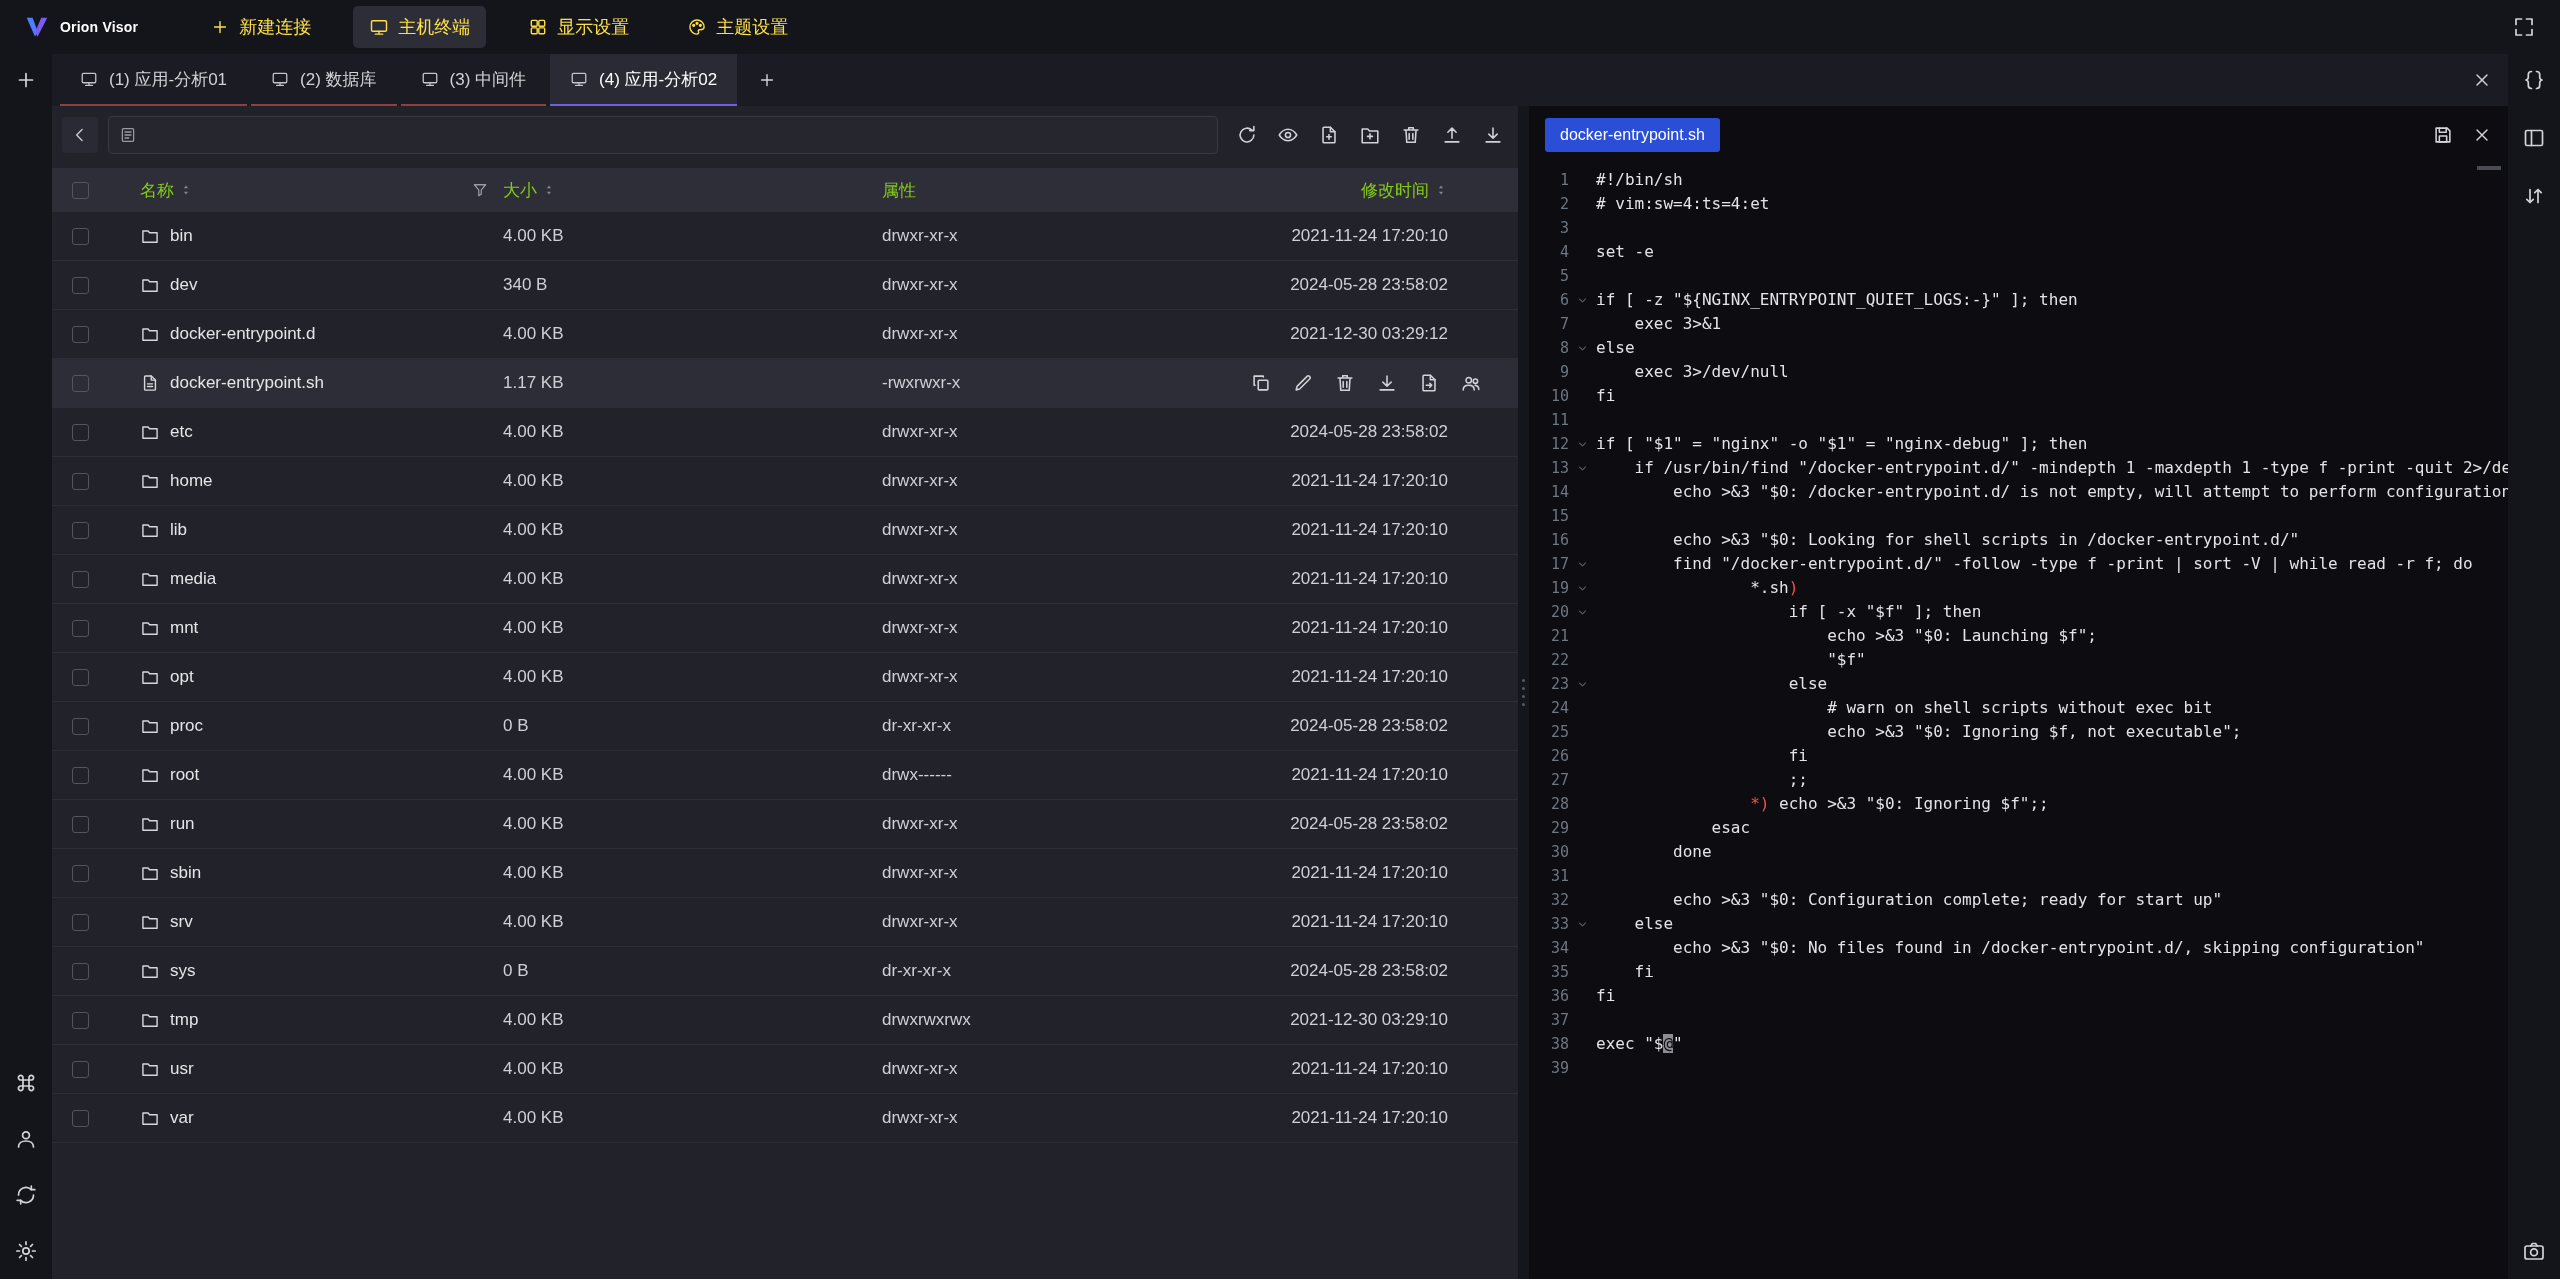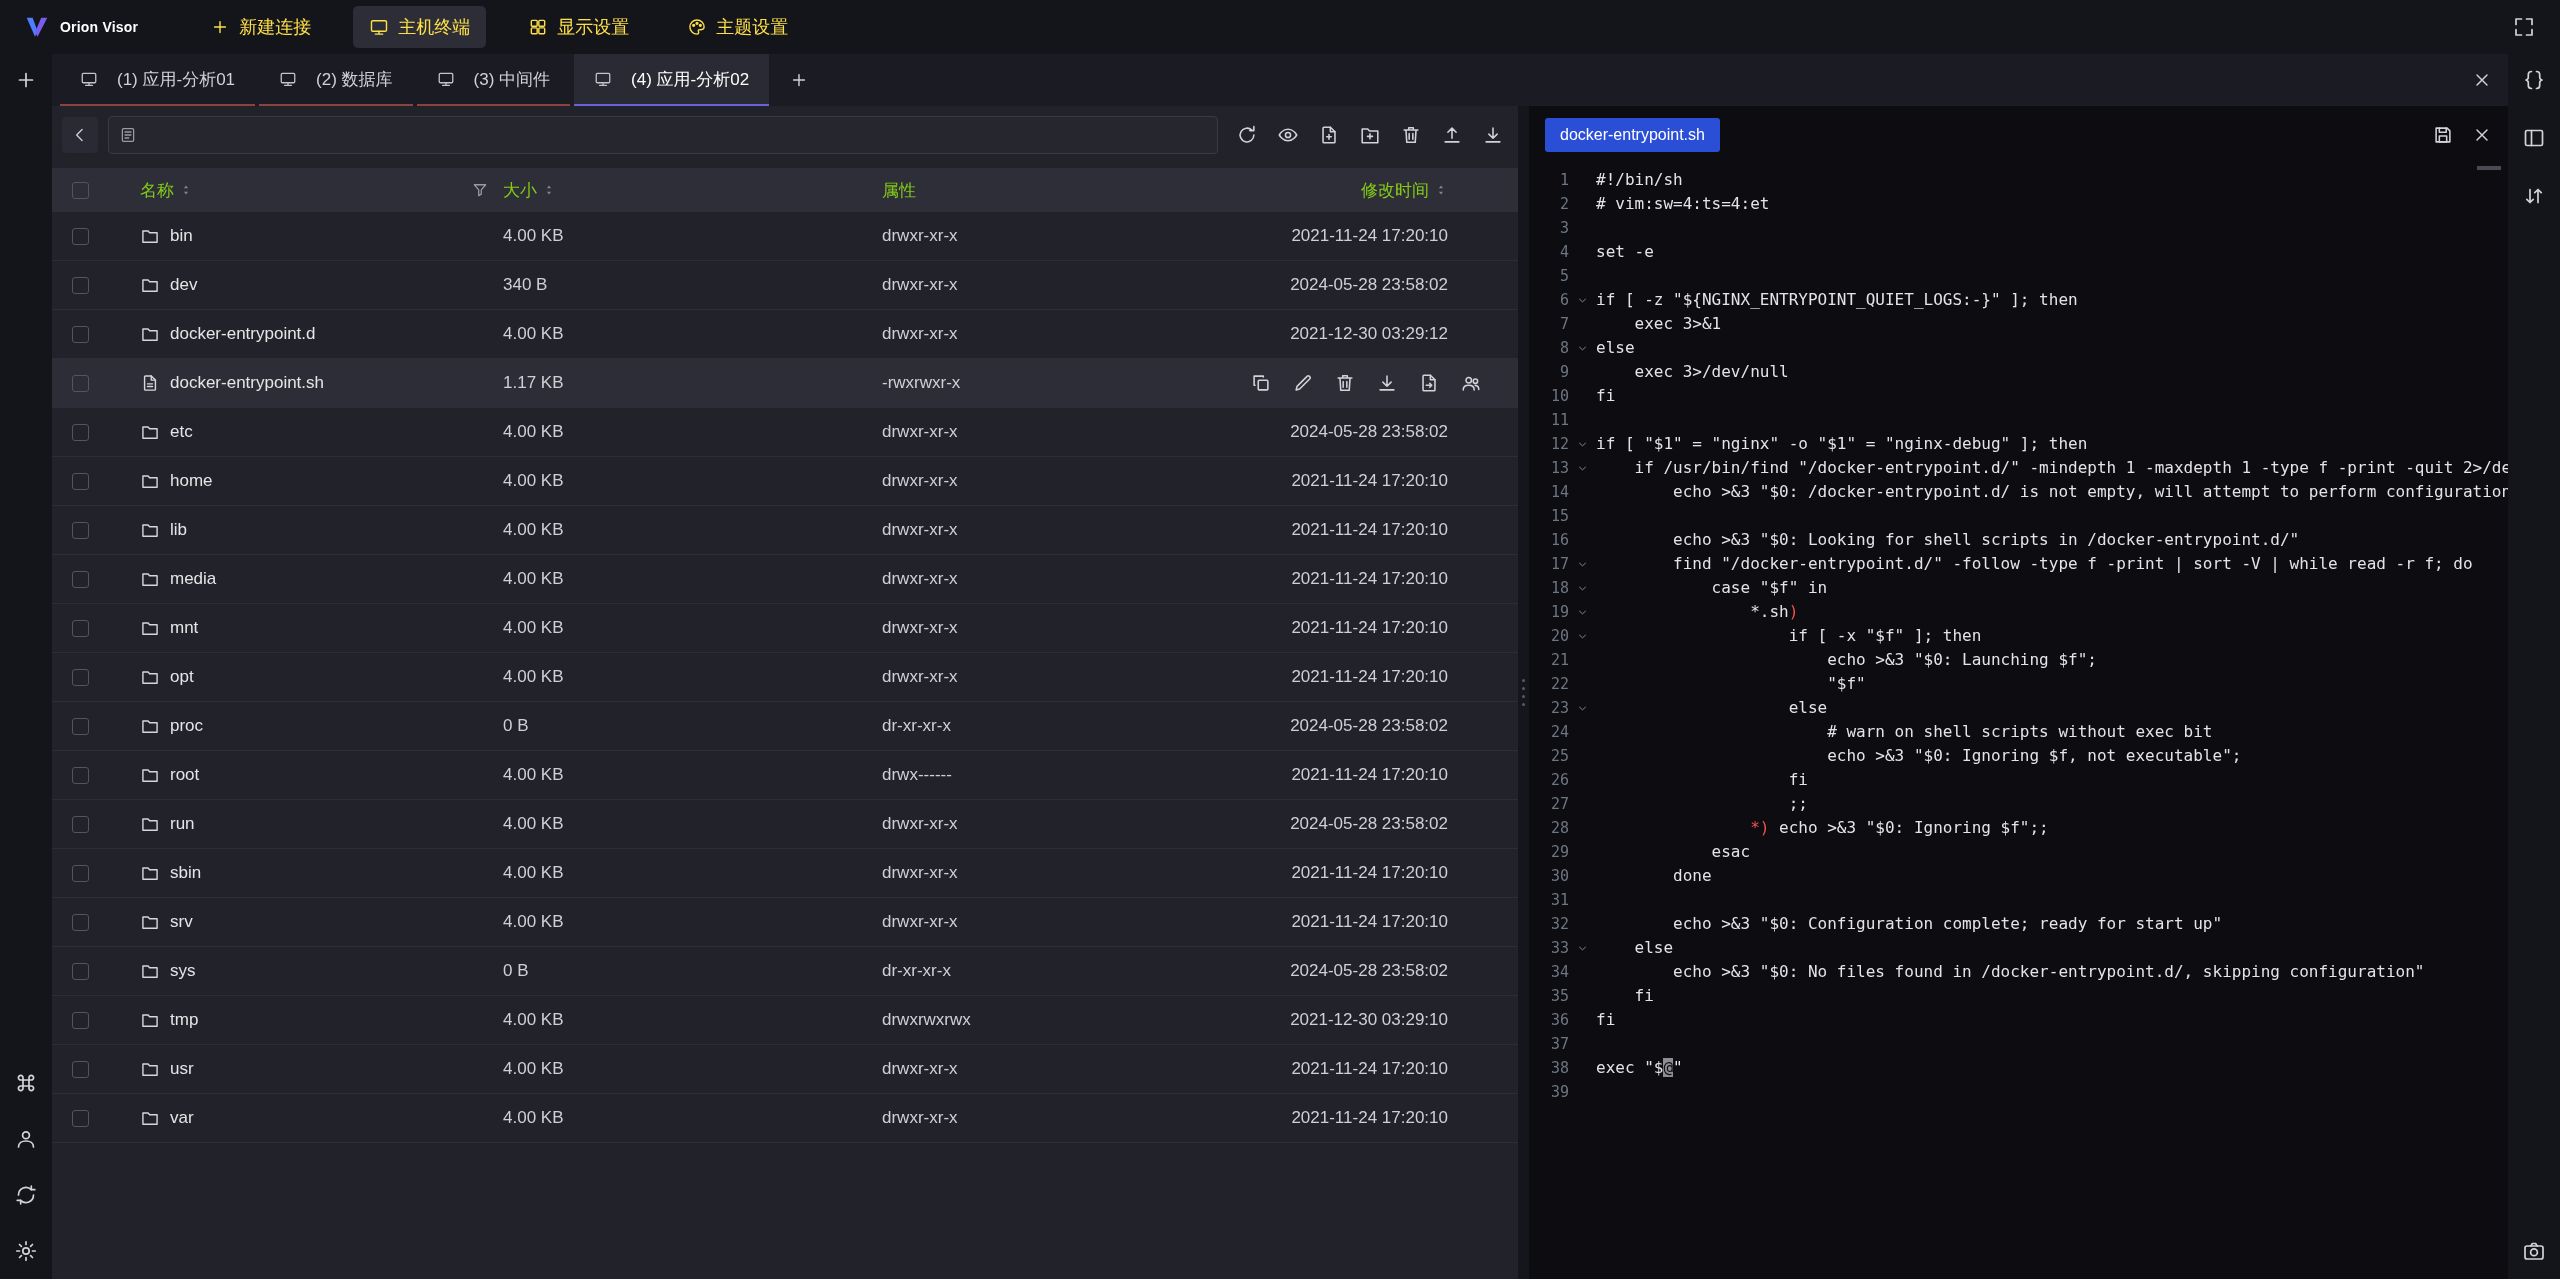--- a/index.html
+++ b/index.html
@@ -31,21 +31,21 @@
   .left-rail,.right-rail { width:52px; background:#14141b; display:flex;
     flex-direction:column; align-items:center; padding:14px 0 16px; flex:none; }
   .rail-top { display:flex; flex-direction:column; align-items:center; gap:34px; }
   .rail-bottom { margin-top:auto; display:flex; flex-direction:column; align-items:center; gap:32px; }
 
   
   .center { flex:1; display:flex; flex-direction:column; min-width:0; background:#22222b; }
   .tabbar { height:52px; background:#1b1b23; display:flex; align-items:stretch;
     padding-left:8px; flex:none; }
   .tabs { display:flex; align-items:stretch; }
-  .tab { display:flex; align-items:center; gap:19px; padding:0 20px; font-size:17px;
+  .tab { display:flex; align-items:center; gap:11px; padding:0 20px; font-size:17px;
     color:#d2d2d6; border-bottom:2px solid #8d4140; margin-right:4px; cursor:pointer; white-space:nowrap; }
   .tab .icon{ color:#c4c4ca; }
   .tab.active { background:#2a2a35; color:#ffffff; border-bottom-color:#6c61d9; }
   .tab-add { align-self:center; margin-left:16px; }
   .tabbar-close { align-self:center; margin-left:auto; margin-right:16px; }
 
   .content { flex:1; display:flex; min-height:0; }
 
   
   .files { width:1466px; flex:none; display:flex; flex-direction:column; background:#22222b; }
@@ -852,29 +852,20 @@
               <div class="code-line">
                 <span class="ln">17</span>
                 <span class="fold">
                   <svg viewBox="0 0 24 24" fill="none" stroke="currentColor" stroke-width="1.7" stroke-linecap="round" stroke-linejoin="round">
                     <path d="M6.5 9.5l5.5 5 5.5-5"></path>
                   </svg>
                 </span>
                 <span class="ct"><span>        find "/docker-entrypoint.d/" -follow -type f -print | sort -V | while read -r f; do</span></span>
               </div>
               <div class="code-line">
-                <span class="ln">18</span>
-                <span class="fold">
-                  <svg viewBox="0 0 24 24" fill="none" stroke="currentColor" stroke-width="1.7" stroke-linecap="round" stroke-linejoin="round">
-                    <path d="M6.5 9.5l5.5 5 5.5-5"></path>
-                  </svg>
-                </span>
-                <span class="ct"><span>            case "$f" in</span></span>
-              </div>
-              <div class="code-line">
                 <span class="ln">19</span>
                 <span class="fold">
                   <svg viewBox="0 0 24 24" fill="none" stroke="currentColor" stroke-width="1.7" stroke-linecap="round" stroke-linejoin="round">
                     <path d="M6.5 9.5l5.5 5 5.5-5"></path>
                   </svg>
                 </span>
                 <span class="ct"><span>                *.sh</span><span class="red">)</span></span>
               </div>
               <div class="code-line">
                 <span class="ln">20</span>

